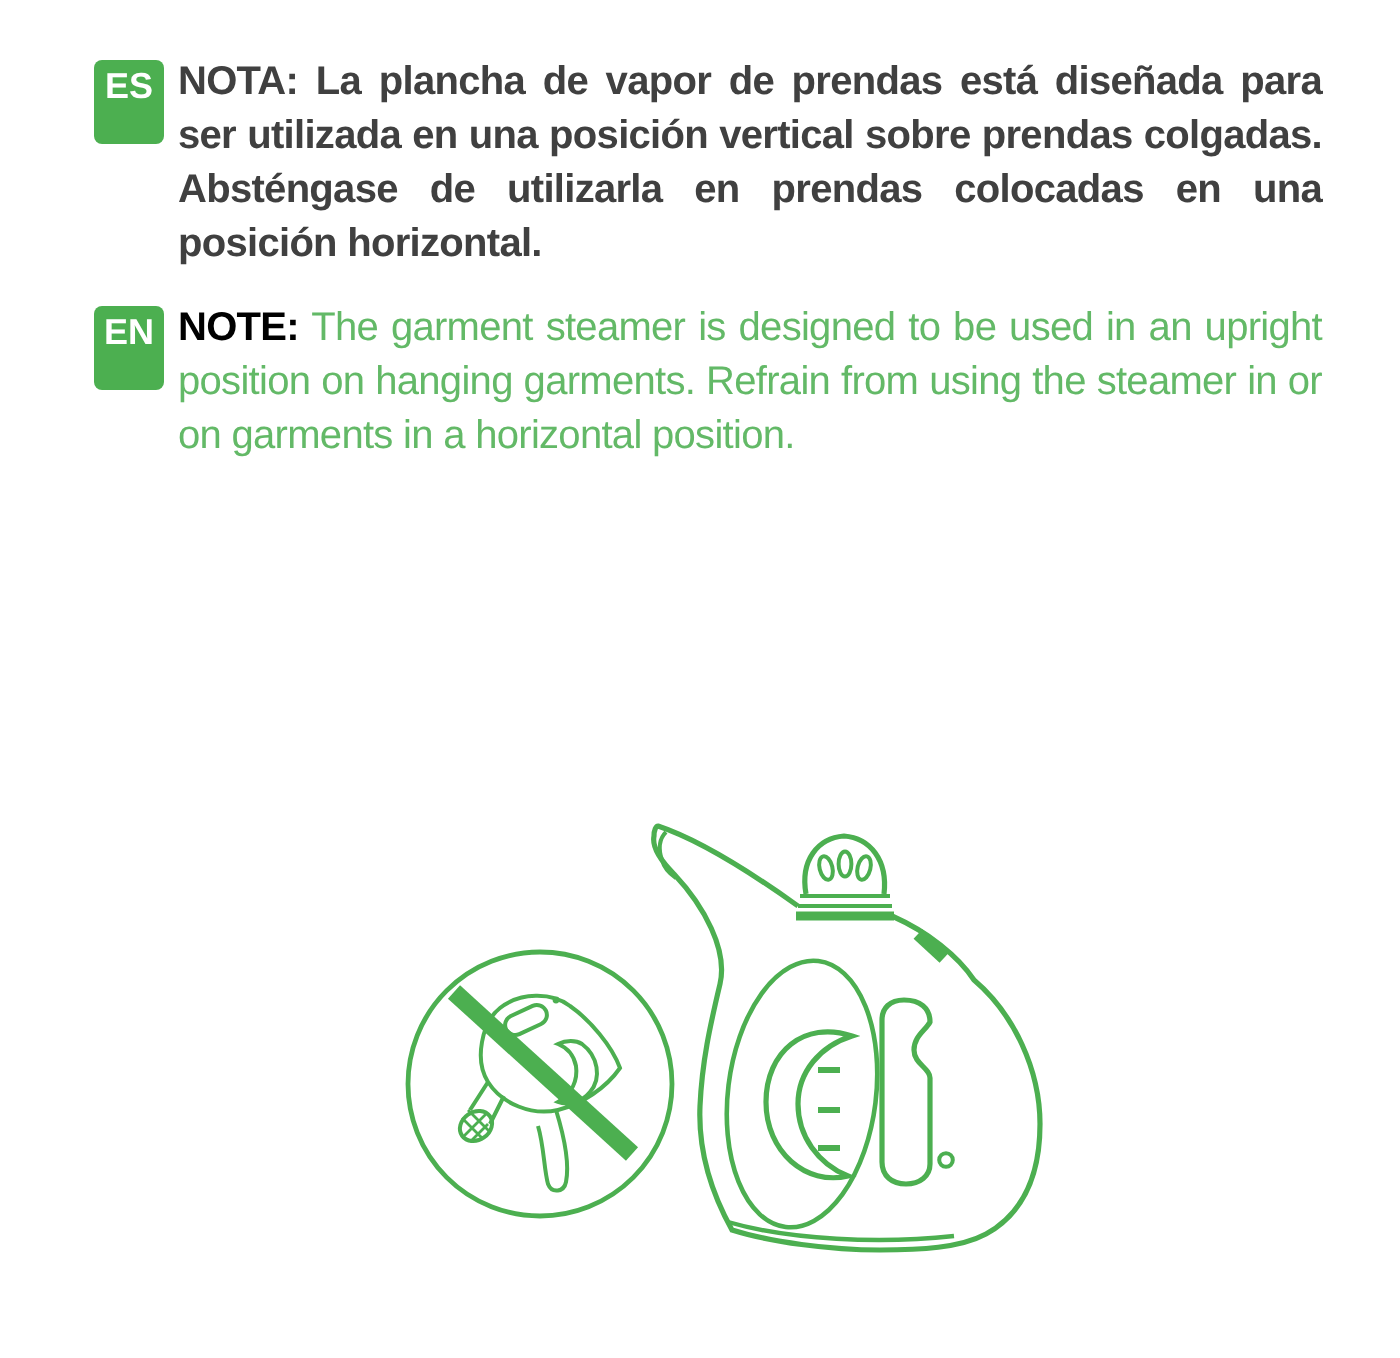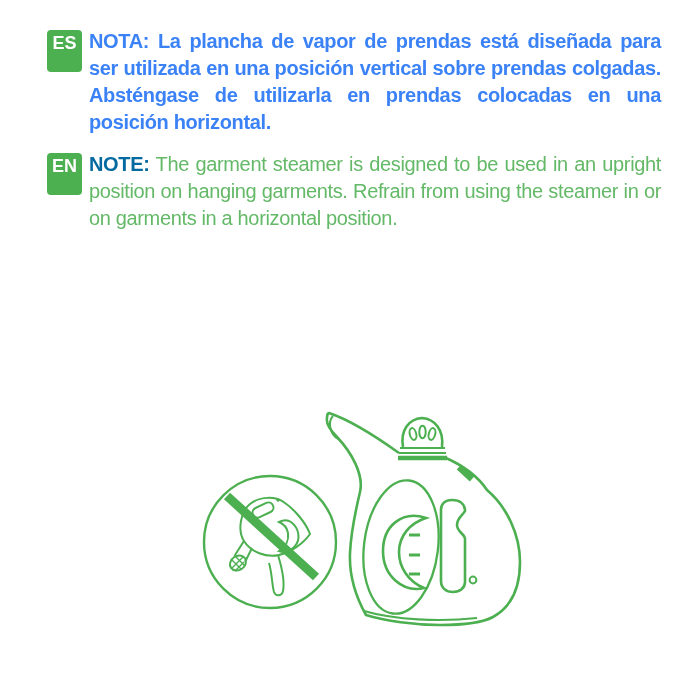--- a/index.html
+++ b/index.html
@@ -14,21 +14,21 @@
     display:flex;align-items:flex-start;gap:7px;margin-bottom:15px;
   }
   .badge{
     flex:0 0 35px;width:35px;height:42px;margin-top:2px;
     background:#4CAF50;border-radius:4px;color:#ffffff;
     font-weight:bold;font-size:18px;line-height:27px;text-align:center;
     letter-spacing:0;
   }
   .para{
     width:572px;font-size:20px;line-height:27px;letter-spacing:-0.35px;
-    text-align:justify;text-align-last:left;color:#3b82f6;margin:0;
+    text-align:justify;text-align-last:left;color:#404040;margin:0;
   }
   .prefix-bold{font-weight:700;}
   .body-semibold{font-weight:600;}
   .body-light{font-weight:400;color:#63b967;}
   .prefix-fr{font-weight:600;}
   .illustration{
     position:absolute;left:180px;top:392px;width:360px;height:250px;
   }
   svg .ln{fill:none;stroke:#4CAF50;}
 </style>
@@ -37,21 +37,21 @@
 
 <div class="content">
 
   <div class="section">
     <div class="badge">ES</div>
     <p class="para body-semibold"><span class="prefix-bold">NOTA:</span> <span>La plancha de vapor de prendas está diseñada para ser utilizada en una posición vertical sobre prendas colgadas. Absténgase de utilizarla en prendas colocadas en una posición horizontal.</span></p>
   </div>
 
   <div class="section">
     <div class="badge">EN</div>
-    <p class="para body-light"><span class="prefix-bold" style="color:#0369a1;">NOTE:</span> <span>The garment steamer is designed to be used in an upright position on hanging garments. Refrain from using the steamer in or on garments in a horizontal position.</span></p>
+    <p class="para body-light"><span class="prefix-bold" style="color:#000000;">NOTE:</span> <span>The garment steamer is designed to be used in an upright position on hanging garments. Refrain from using the steamer in or on garments in a horizontal position.</span></p>
   </div>
 
 
 </div>
 
 <svg class="illustration" viewBox="0 0 360 250" xmlns="http://www.w3.org/2000/svg">
 
   <g>
     <circle class="ln" cx="90" cy="150" r="66" stroke-width="2.4"></circle>
     <g stroke-width="2">

